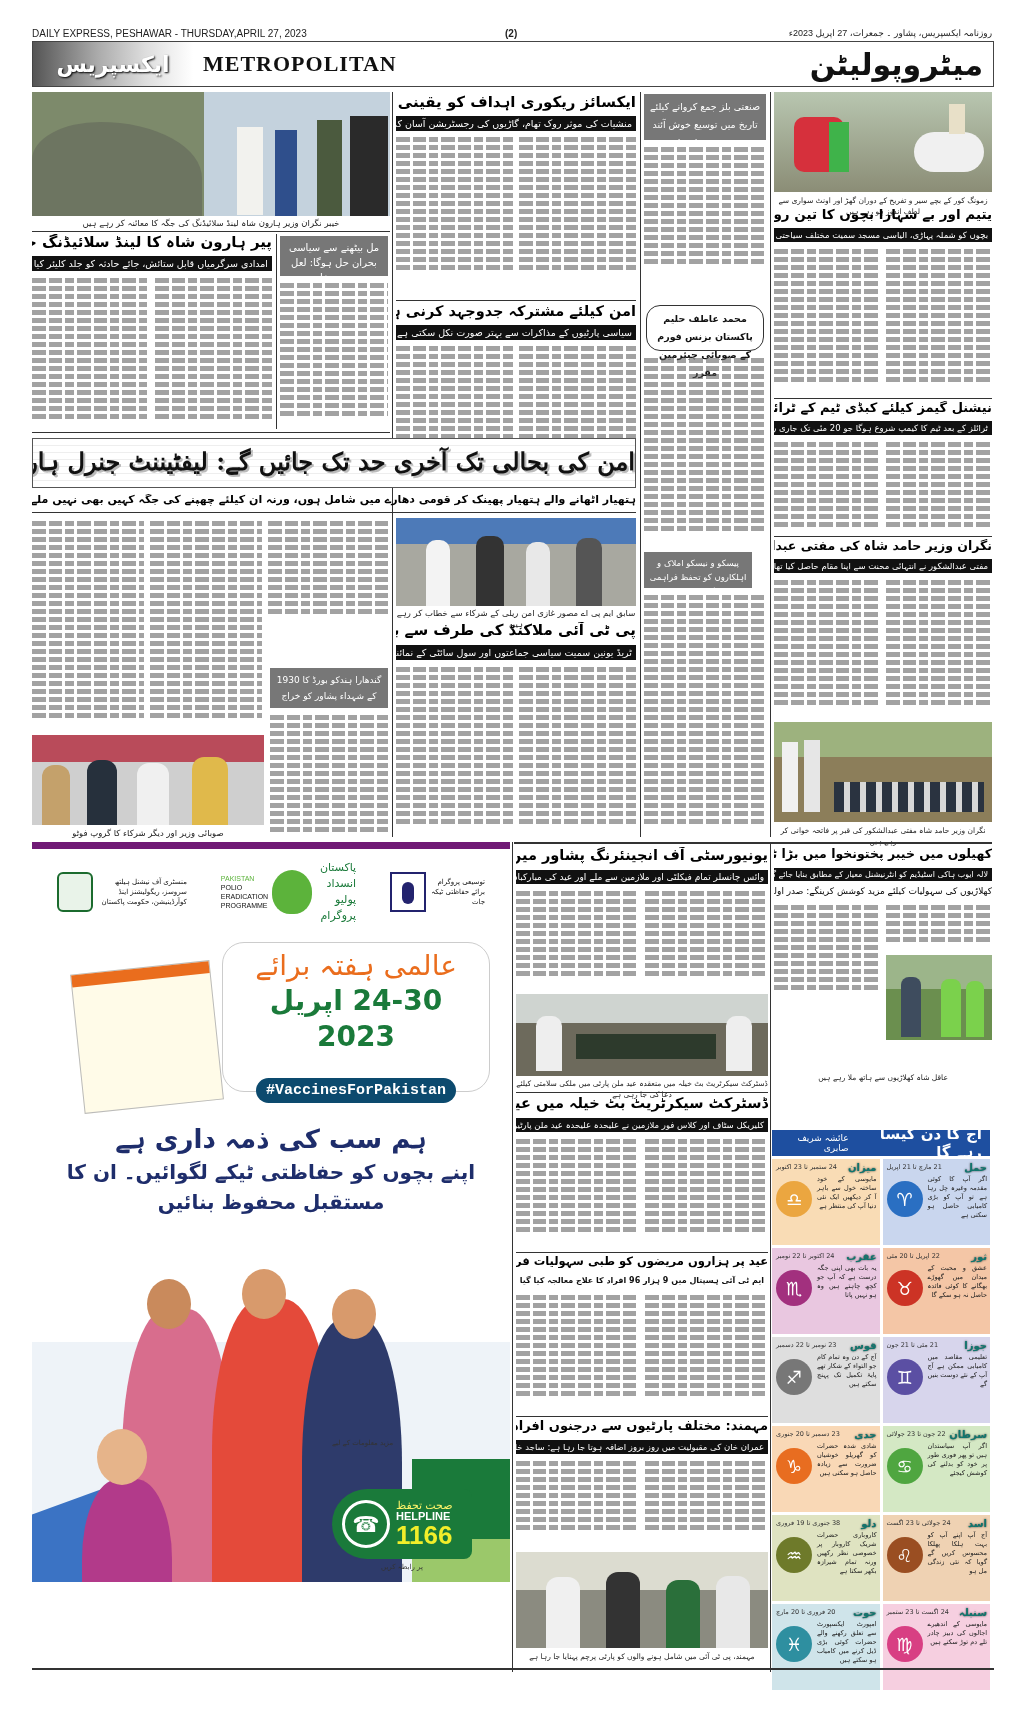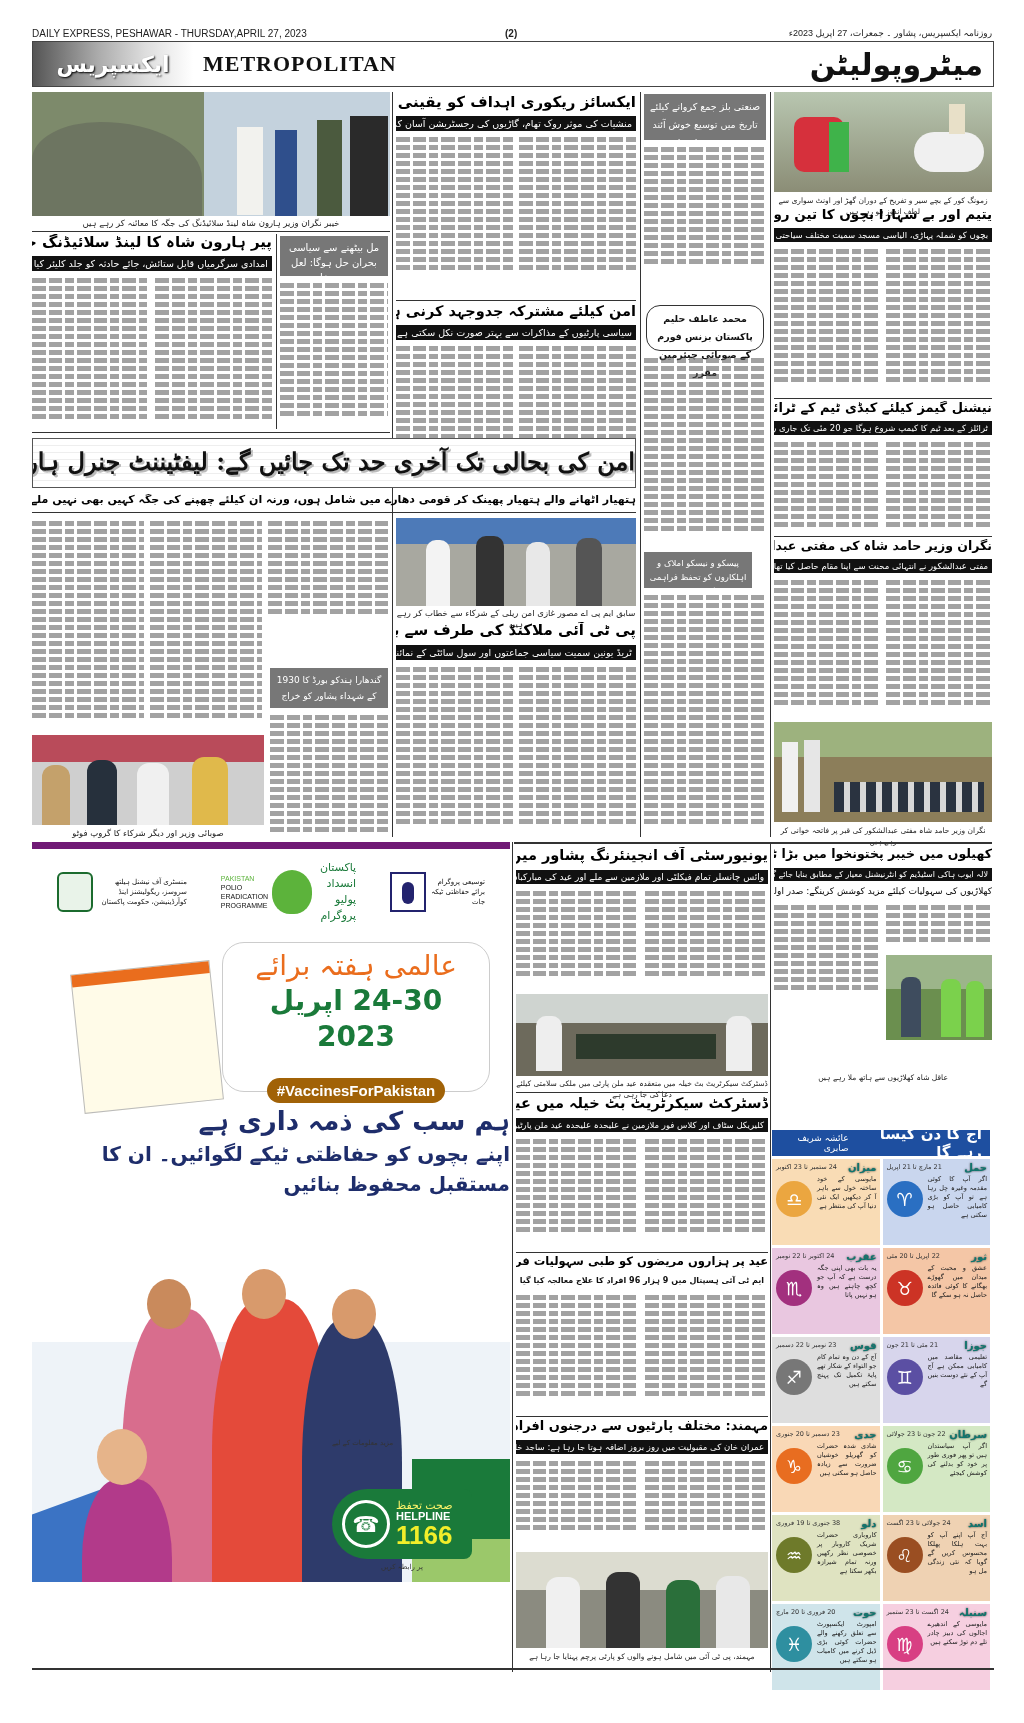--- a/index.html
+++ b/index.html
@@ -25,24 +25,24 @@
 .ad{left:32px;top:842px;width:478px;height:740px;border-top:7px solid #701a75;background:#fff;overflow:hidden}
 .ad-logos{display:flex;justify-content:space-around;align-items:center;padding:12px 8px;height:85px}
 .logo-block{display:flex;align-items:center;gap:4px;font-size:7px;direction:rtl}
 .emblem{width:36px;height:40px;border:2px solid #1b6b2e;border-radius:6px;background:#e9f3e9}
 .feet{width:40px;height:44px;background:#5cb33b;border-radius:50% 50% 45% 45%}
 .mch{width:36px;height:40px;border:2px solid #23236e;background:#fff;position:relative}
 .mch:after{content:"";position:absolute;left:10px;top:8px;width:12px;height:22px;background:#23236e;border-radius:6px}
 .ad-title-box{margin:8px 20px 0 190px;border:1px solid #ccc;border-radius:22px;text-align:center;direction:rtl;padding:6px;height:150px}
 .ad-t1{color:#ea6d1d;font-size:28px;font-weight:normal;line-height:34px}
 .ad-t2{color:#1a7a3a;font-size:28px;font-weight:bold;line-height:36px}
-.hashtag{background:#a16207;color:#fff;font-size:15px;font-weight:bold;border-radius:14px;padding:4px 10px;display:inline-block;font-family:Liberation Sans, sans-serif}
+.hashtag{background:#0c4a6e;color:#fff;font-size:15px;font-weight:bold;border-radius:14px;padding:4px 10px;display:inline-block;font-family:Liberation Mono, monospace}
 .chart-sheet{left:45px;top:118px;width:140px;height:140px;background:#fffbe8;border:1px solid #bbb;transform:rotate(-6deg)}
 .chart-sheet:before{content:"";display:block;height:12px;background:#ea6d1d}
-.ad-mid{direction:rtl;}
+.ad-mid{direction:rtl;text-align:center;margin-top:18px}
 .ad-m1{font-size:26px;font-weight:bold;color:#1e2d6b;line-height:36px}
 .ad-m2{font-size:20px;font-weight:bold;color:#1e2d6b;line-height:30px}
 .illus{position:absolute;left:0;top:410px;width:478px;height:414px;background:linear-gradient(180deg,#fff 0,#fff 20%,#eef3f8 20%);overflow:hidden}
 .person{position:absolute;border-radius:40% 40% 10% 10%}
 .helpline{position:absolute;left:300px;top:640px;width:140px;height:70px;background:#1a7a3a;border-radius:35px 8px 8px 35px;color:#fff;display:flex;align-items:center;gap:6px;padding-left:10px}
 .phone-circle{width:48px;height:48px;border-radius:50%;border:3px solid #fff;display:flex;align-items:center;justify-content:center;font-size:22px}
 .hl-text{font-family:"Liberation Sans",sans-serif;line-height:1}
 .hl-text .a{font-size:11px;color:#fff46b;direction:rtl}
 .hl-text .b{font-size:11px;font-weight:bold}
 .hl-text .c{font-size:26px;font-weight:bold;color:#f2ee2a}

